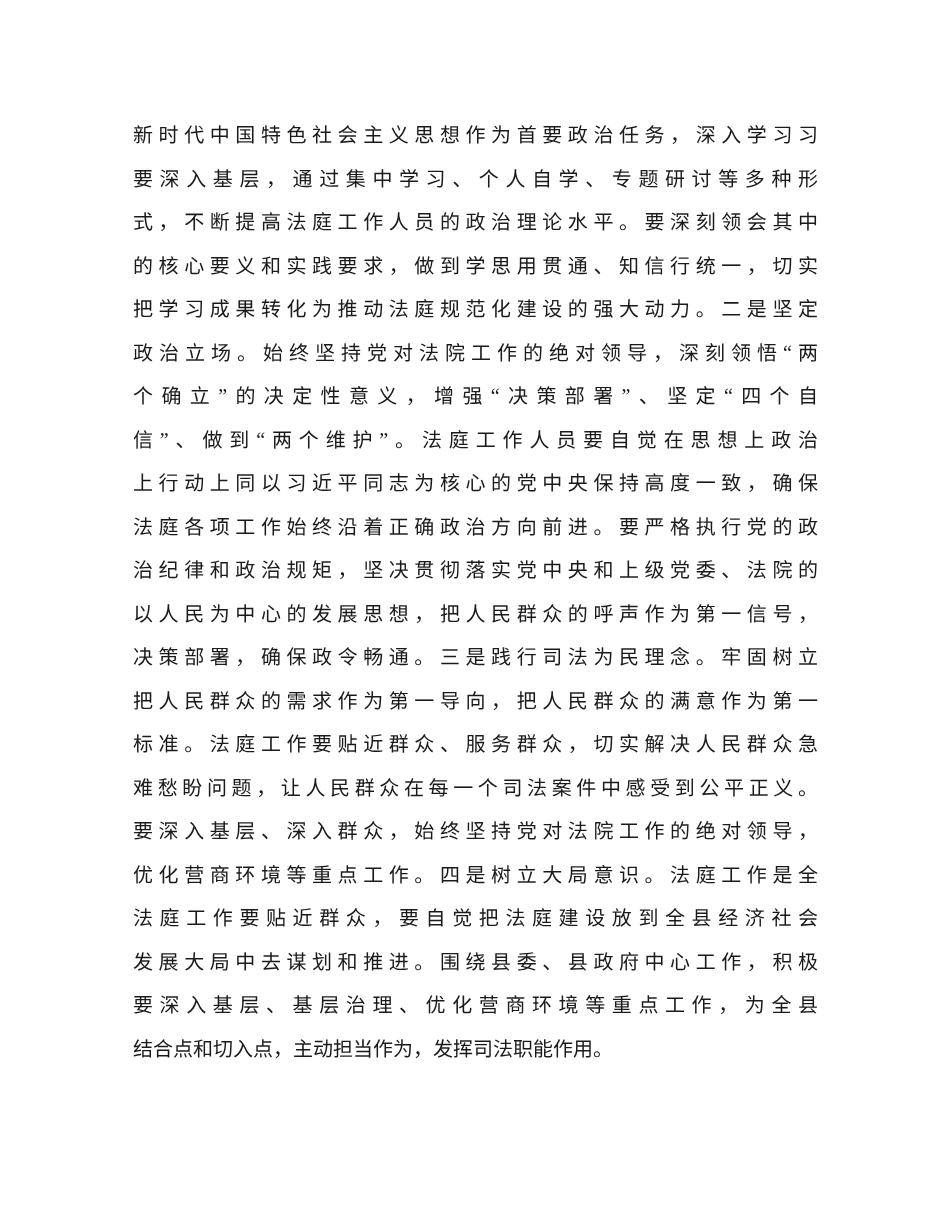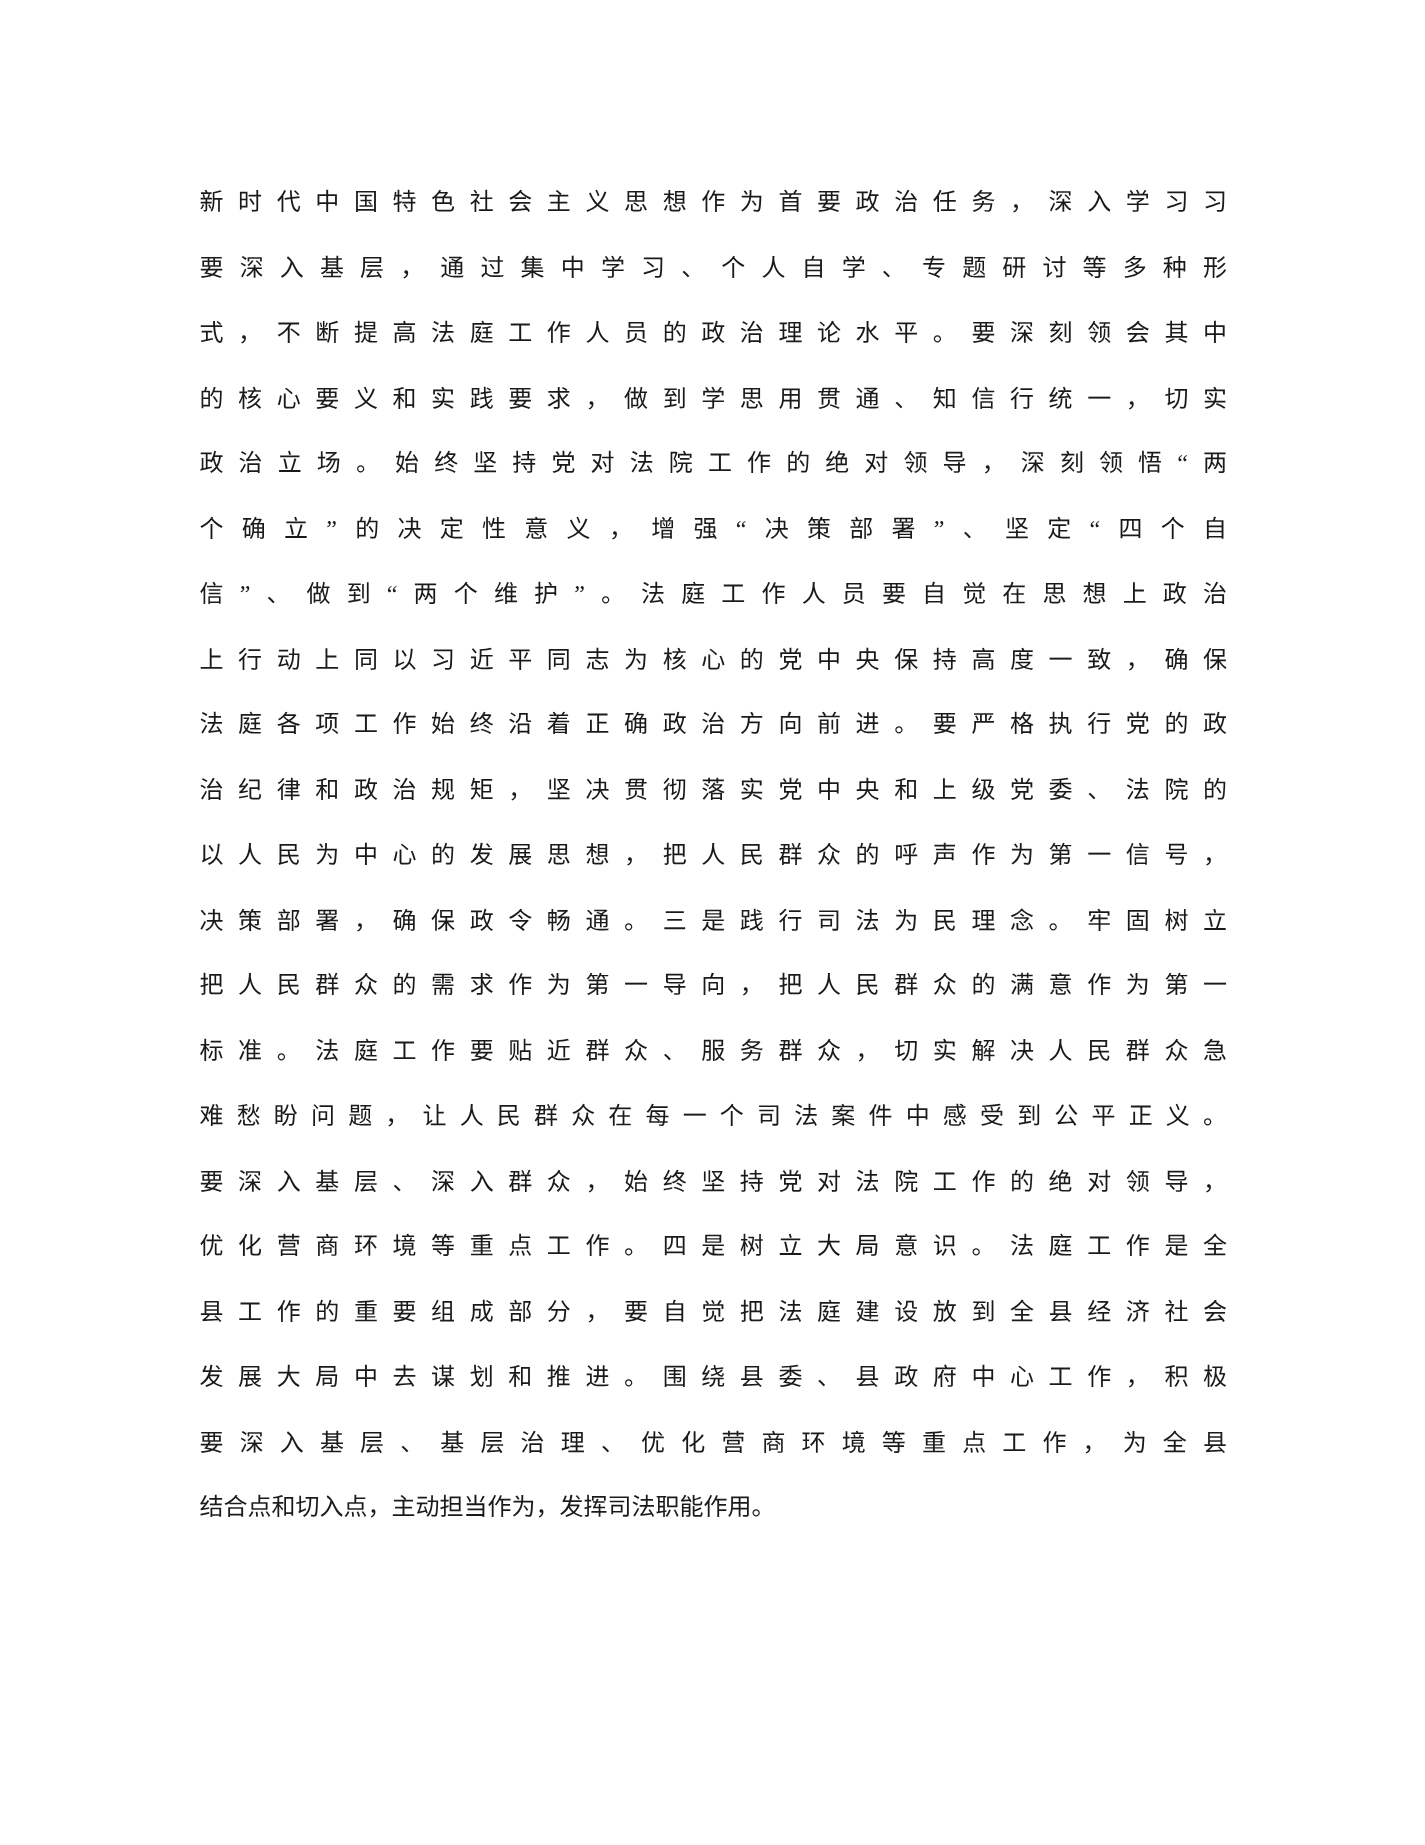--- a/index.html
+++ b/index.html
@@ -13,21 +13,21 @@
     height: 1230px;
     background: #ffffff;
     overflow: hidden;
   }
   .text-block {
     position: absolute;
     left: 133px;
     top: 114px;
     width: 685px;
     font-family: "Liberation Serif", "DejaVu Serif", serif;
-    font-size: 16px;
+    font-size: 20px;
     font-weight: 400;
     color: #1a1a1a;
   }
   .line {
     height: 43.5px;
     line-height: 43.5px;
     white-space: nowrap;
     text-align: justify;
     text-align-last: justify;
     text-justify: inter-character;
@@ -39,31 +39,32 @@
 </style>
 </head>
 <body>
 
 <div class="page">
   <div class="text-block" id="text-block">
       <div class="line">新时代中国特色社会主义思想作为首要政治任务，深入学习习</div>
       <div class="line">要深入基层，通过集中学习、个人自学、专题研讨等多种形</div>
       <div class="line">式，不断提高法庭工作人员的政治理论水平。要深刻领会其中</div>
       <div class="line">的核心要义和实践要求，做到学思用贯通、知信行统一，切实</div>
+      <div class="line">把学习成果转化为推动法庭规范化建设的强大动力。二是坚定</div>
       <div class="line">政治立场。始终坚持党对法院工作的绝对领导，深刻领悟“两</div>
       <div class="line">个确立”的决定性意义，增强“决策部署”、坚定“四个自</div>
       <div class="line">信”、做到“两个维护”。法庭工作人员要自觉在思想上政治</div>
       <div class="line">上行动上同以习近平同志为核心的党中央保持高度一致，确保</div>
       <div class="line">法庭各项工作始终沿着正确政治方向前进。要严格执行党的政</div>
       <div class="line">治纪律和政治规矩，坚决贯彻落实党中央和上级党委、法院的</div>
       <div class="line">以人民为中心的发展思想，把人民群众的呼声作为第一信号，</div>
       <div class="line">决策部署，确保政令畅通。三是践行司法为民理念。牢固树立</div>
       <div class="line">把人民群众的需求作为第一导向，把人民群众的满意作为第一</div>
       <div class="line">标准。法庭工作要贴近群众、服务群众，切实解决人民群众急</div>
       <div class="line">难愁盼问题，让人民群众在每一个司法案件中感受到公平正义。</div>
       <div class="line">要深入基层、深入群众，始终坚持党对法院工作的绝对领导，</div>
       <div class="line">优化营商环境等重点工作。四是树立大局意识。法庭工作是全</div>
-      <div class="line">县工作的重要组成部分，要自觉把法庭建设放到全县经济社会</div>
+      <div class="line">法庭工作要贴近群众，要自觉把法庭建设放到全县经济社会</div>
       <div class="line">发展大局中去谋划和推进。围绕县委、县政府中心工作，积极</div>
       <div class="line">要深入基层、基层治理、优化营商环境等重点工作，为全县</div>
       <div class="line last">结合点和切入点，主动担当作为，发挥司法职能作用。</div>
     </div>
 </div>
 
 </body></html>

